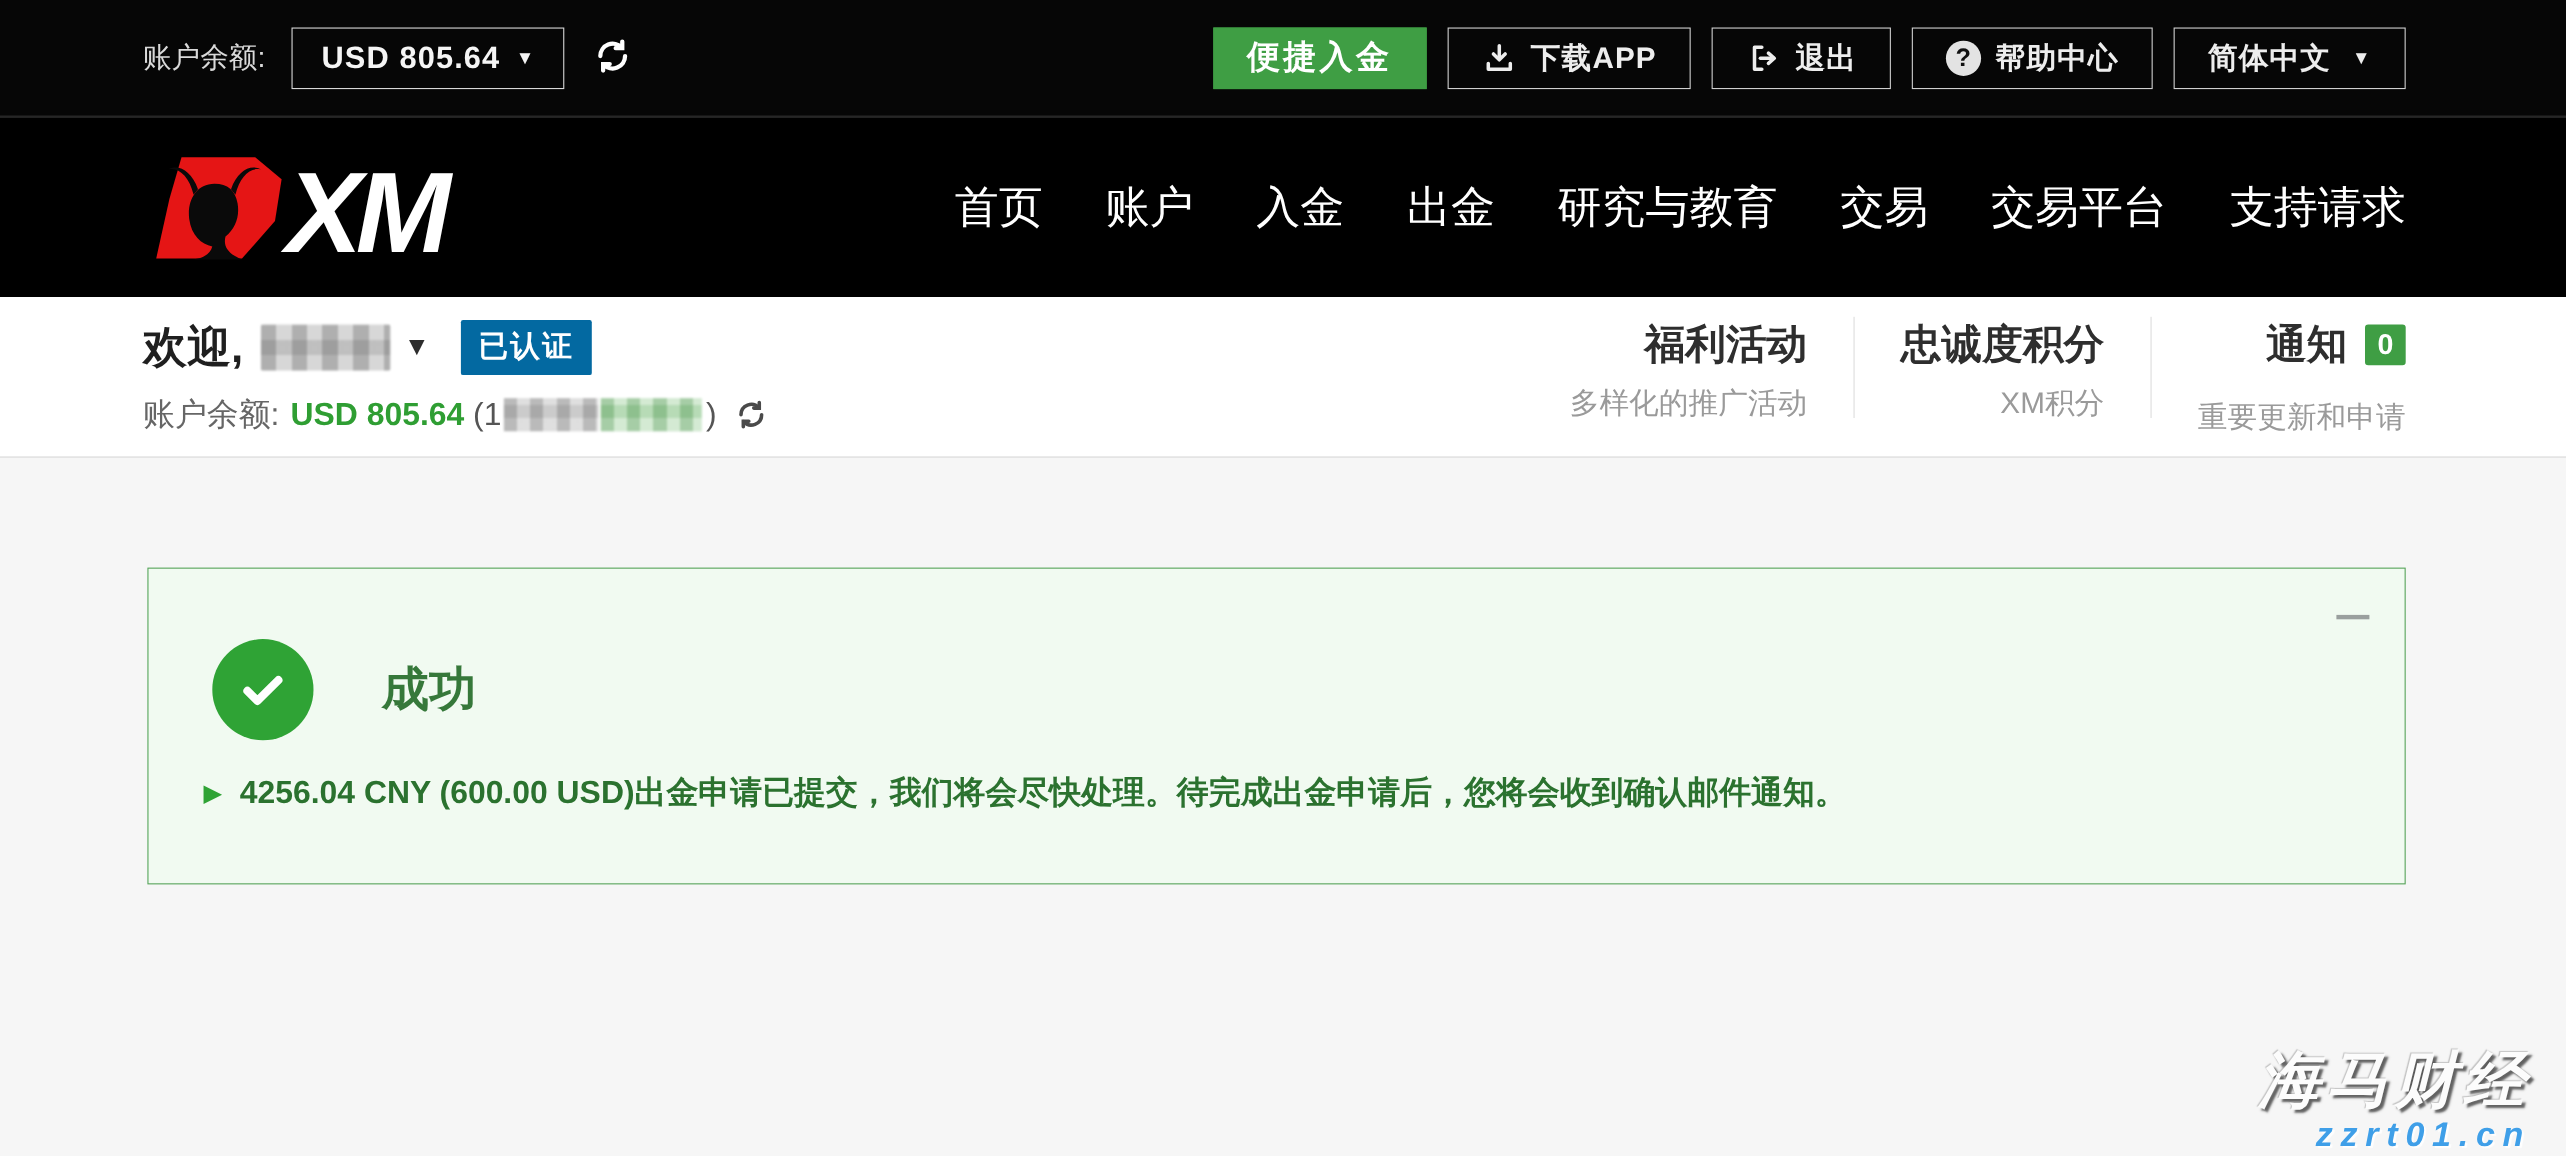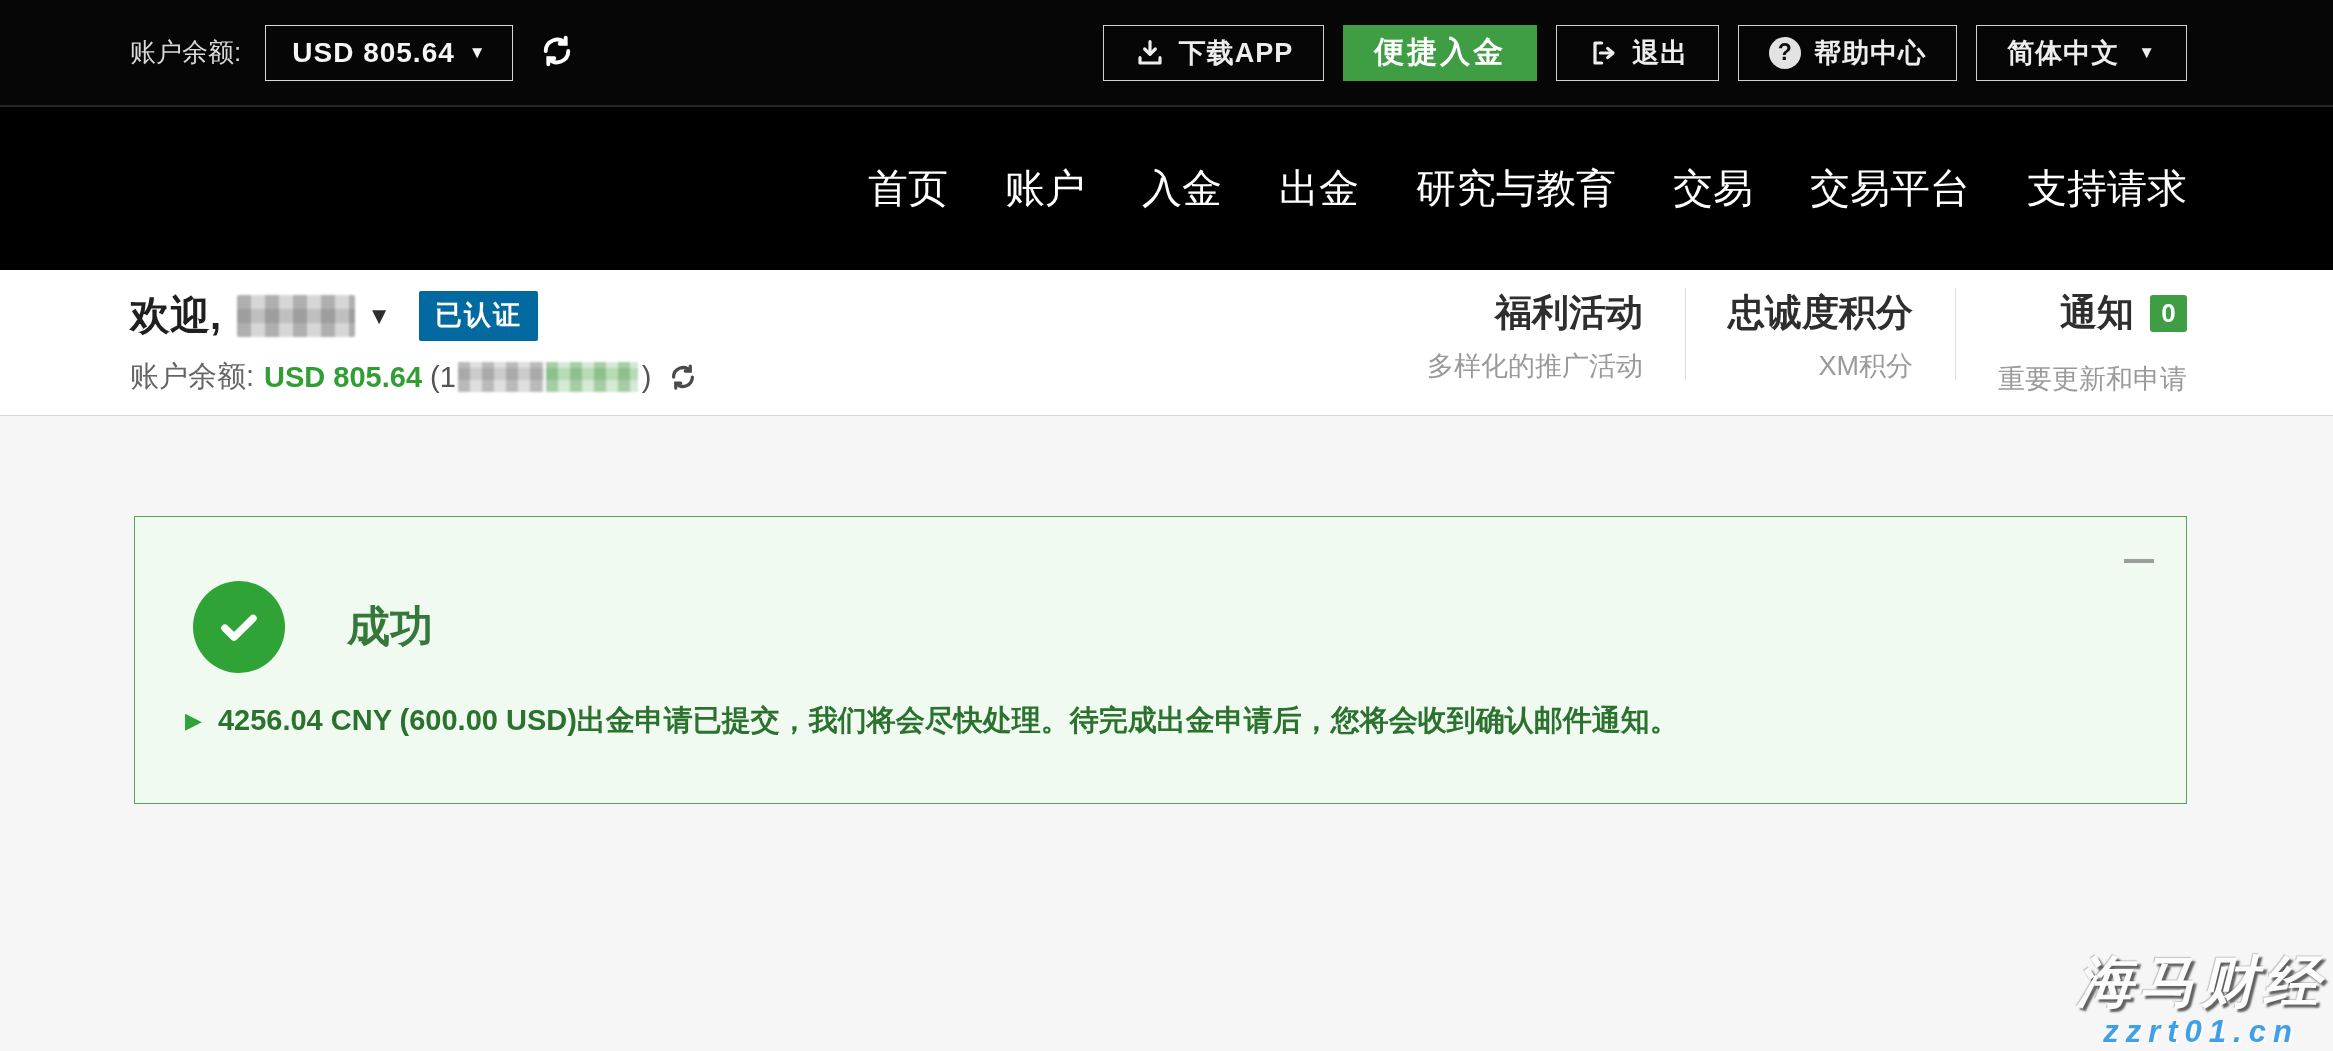--- a/index.html
+++ b/index.html
@@ -108,21 +108,21 @@
   .check-circle {
     width:92px; height:92px; border-radius:50%; background:#2fa335;
     display:flex; align-items:center; justify-content:center; flex-shrink:0;
   }
   .sb-title { margin-left:62px; font-size:43px; font-weight:bold; color:#36783a; }
   .sb-message { display:flex; align-items:center; gap:16px; padding:28px 40px 0 50px; }
   .tri-bullet { color:#2fa335; font-size:22px; line-height:1; }
   .sb-message-text { font-size:29px; color:#2b722f; font-weight:bold; }
 
   
-  .watermark { position:absolute; right:8px; bottom:2px; text-align:center; pointer-events:none; }
+  .watermark { position:absolute; right:32px; bottom:2px; text-align:right; pointer-events:none; }
   .wm-1 {
     font-size:56px; font-weight:bold; font-style:italic; color:#fcfcfc;
     letter-spacing:6px; text-shadow:3px 3px 2px rgba(70,70,70,.85), -1px -1px 1px rgba(120,120,120,.4);
     line-height:1.1;
   }
   .wm-2 {
     font-size:31px; font-weight:bold; font-style:italic; color:#3f9fe8;
     letter-spacing:7px; text-shadow:2px 2px 1px rgba(255,255,255,.9);
     line-height:1.1; margin-top:2px;
   }
@@ -144,35 +144,35 @@
         <path d="M4.5 12a7.5 7.5 0 0 1 13-5.1"></path>
         <path d="M17.8 3.2v4h-4"></path>
         <path d="M19.5 12a7.5 7.5 0 0 1-13 5.1"></path>
         <path d="M6.2 20.8v-4h4"></path>
       </svg>
     </span>
   </button>
 
   <div class="topbar-spacer"></div>
 
+  <button class="tb-btn green">
+    <span>便捷入金</span>
+  </button>
+
   <button class="tb-btn">
     <span>
       <svg width="32" height="32" viewBox="0 0 24 24" fill="none" stroke="#ededed" stroke-width="2.4" stroke-linecap="round" stroke-linejoin="round">
         <path d="M12 3.5v9"></path>
           <path d="M8 9l4 4 4-4"></path>
           <path d="M4.5 15.5v4h15v-4"></path>
       </svg>
     </span>
     <span>下载APP</span>
   </button>
 
-  <button class="tb-btn green">
-    <span>便捷入金</span>
-  </button>
-
   <button class="tb-btn">
     <span>
       <svg width="32" height="32" viewBox="0 0 24 24" fill="none" stroke="#ededed" stroke-width="2.4" stroke-linecap="round" stroke-linejoin="round">
         <path d="M11 4.5H6v15h5"></path>
           <path d="M15.5 8.5l4 3.5-4 3.5"></path>
           <path d="M19 12h-9"></path>
       </svg>
     </span>
     <span>退出</span>
   </button>
@@ -182,20 +182,31 @@
     <span>帮助中心</span>
   </button>
 
   <button class="tb-btn">
     <span>简体中文</span>
     <span class="caret">▼</span>
   </button>
 </div>
 
 <div class="navbar">
+  <div class="logo">
+    <svg width="300" height="100" viewBox="0 0 300 100">
+      <g>
+        <polygon points="33,4 100,4 124,24 118,62 88,96 10,96 22,42" fill="#e51515"></polygon>
+        <path d="M63,28 C46,28 38,44 40,60 C42,75 51,83 61,85 C59,93 50,97 40,97 L88,97 C74,91 71,84 73,76 C82,69 86,58 84,46 C82,34 75,28 63,28 Z" fill="#0a0a0a"></path>
+        <path d="M48,33 C42,16 30,10 21,15 C31,13 40,22 44,38 Z" fill="#0a0a0a"></path>
+        <path d="M78,33 C84,16 96,10 105,15 C95,13 86,22 82,38 Z" fill="#0a0a0a"></path>
+      </g>
+      <text x="128" y="90" font-family="Liberation Sans, sans-serif" font-size="104" font-weight="bold" font-style="italic" fill="#ffffff" letter-spacing="-6">XM</text>
+    </svg>
+  </div>
   <div class="nav-spacer"></div>
   <nav class="nav-links">
     <a class="nav-link">首页</a>
     <a class="nav-link">账户</a>
     <a class="nav-link">入金</a>
     <a class="nav-link">出金</a>
     <a class="nav-link">研究与教育</a>
     <a class="nav-link">交易</a>
     <a class="nav-link">交易平台</a>
     <a class="nav-link">支持请求</a>

